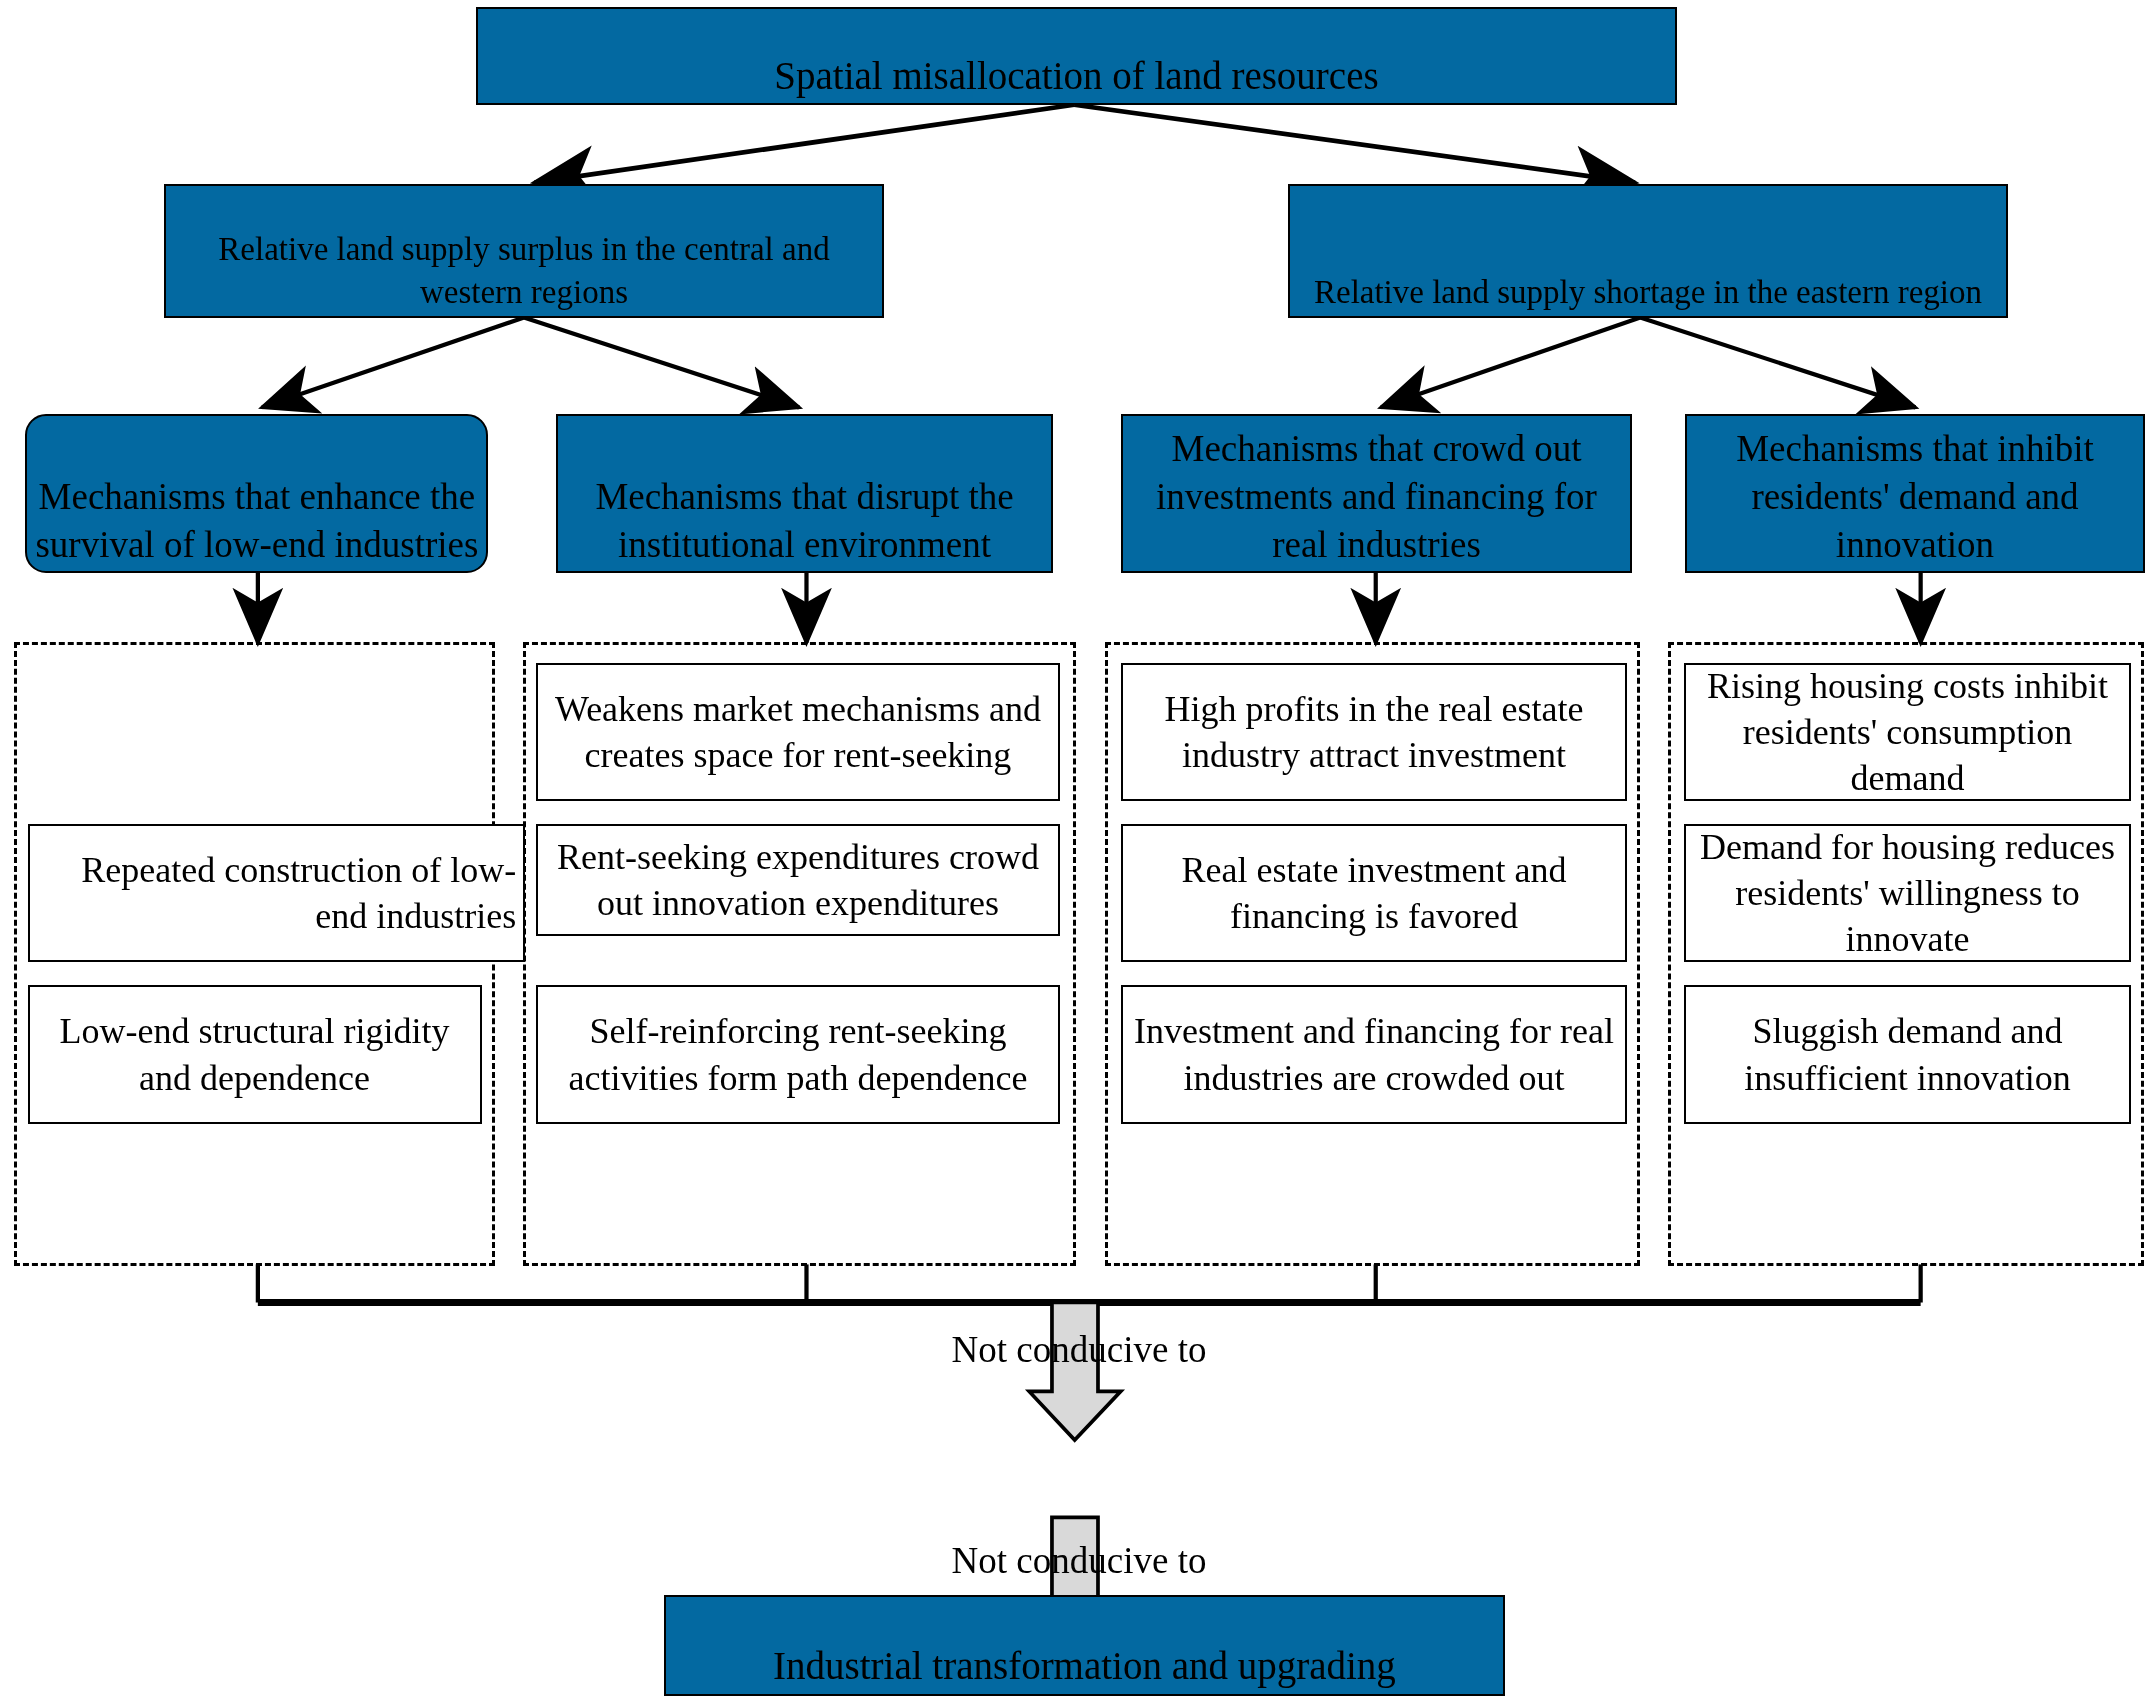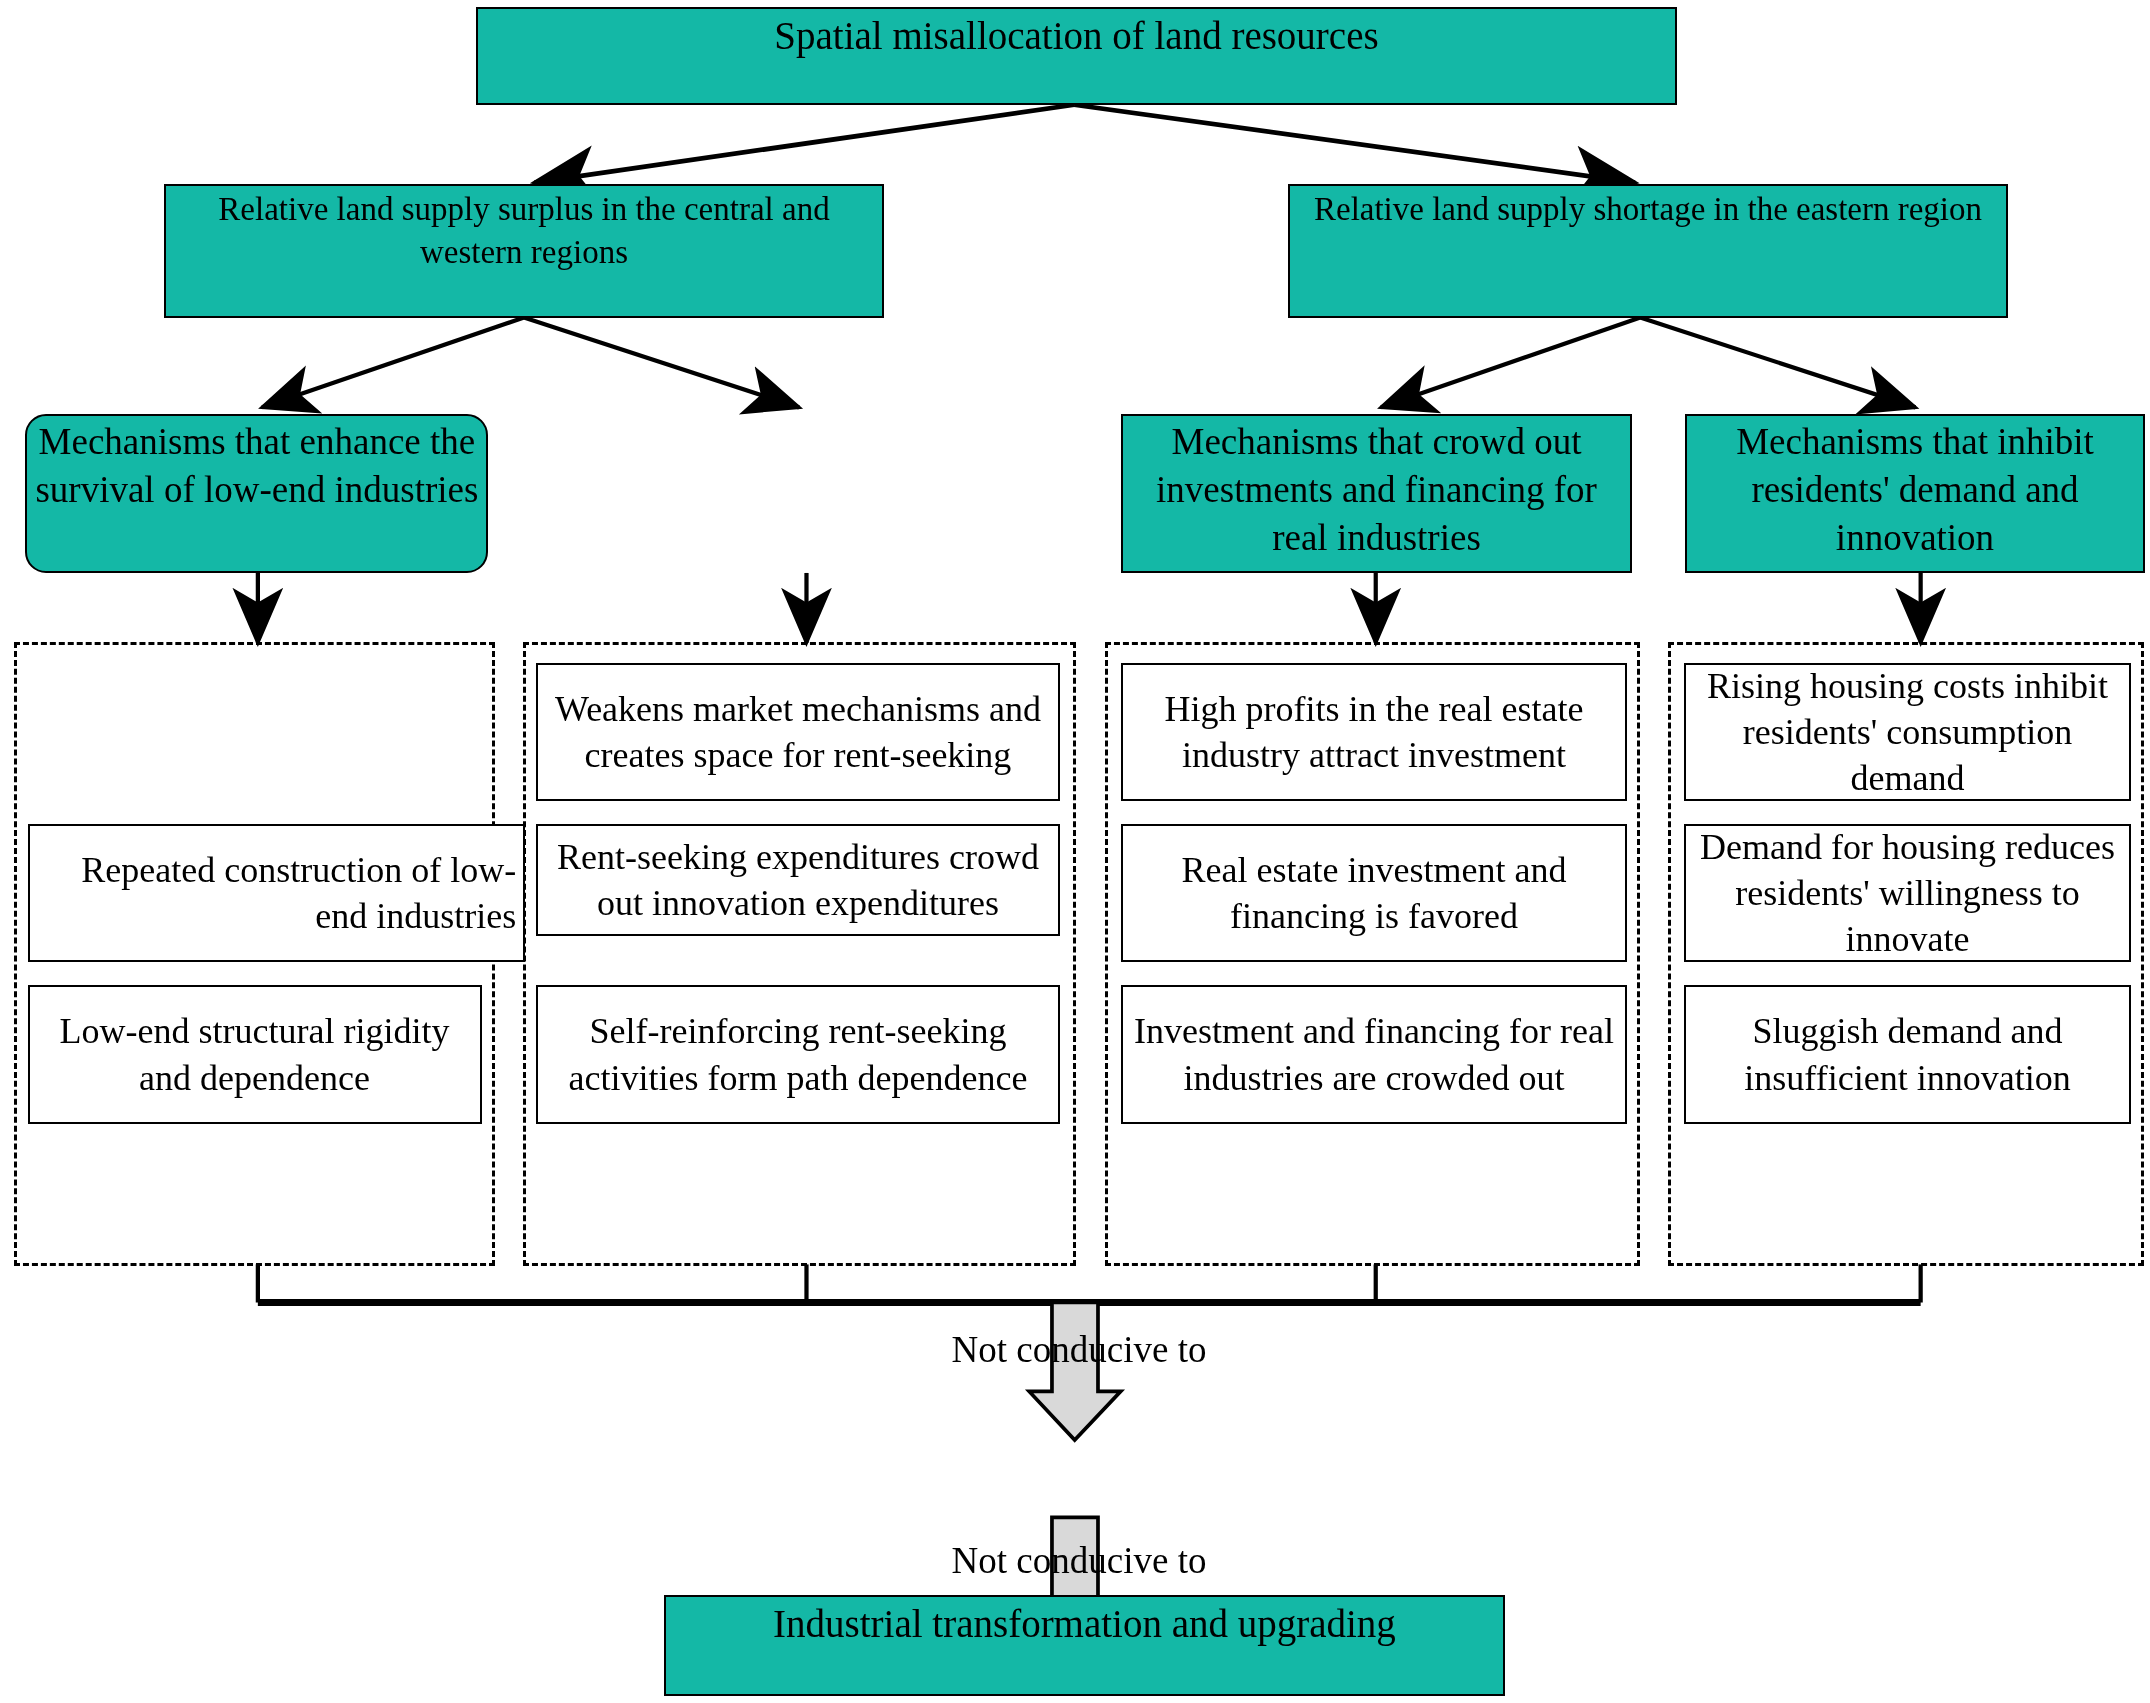--- a/index.html
+++ b/index.html
@@ -20,23 +20,23 @@
     left: 0;
     top: 0;
     width: 2151px;
     height: 1703px;
     pointer-events: none;
   }
   .node {
     position: absolute;
     box-sizing: border-box;
     border: 2.6px solid #000000;
-    background: #14b8a6;
+    background: #0369a1;
     display: flex;
-    align-items: flex-start;
+    align-items: flex-end;
     justify-content: center;
     text-align: center;
     color: #000000;
     line-height: 1.30;
     padding: 2.1px 7.4px;
   }
   .node span { display: block; width: 100%; }
   .dashbox {
     position: absolute;
     box-sizing: border-box;
@@ -143,20 +143,23 @@
   </div>
 
   <div class="node fs-l2" style="left:1288px; top:184px; width:720px; height:134px;">
     <span>Relative land supply shortage in the eastern region</span>
   </div>
 
   <div class="node fs-l3" style="left:25.4px; top:414px; width:463px; height:159px;border-radius:21px;">
     <span>Mechanisms that enhance the survival of low-end industries</span>
   </div>
 
+  <div class="node fs-l3" style="left:556px; top:414px; width:497px; height:159px;">
+    <span>Mechanisms that disrupt the institutional environment</span>
+  </div>
 
   <div class="node fs-l3" style="left:1121px; top:414px; width:511px; height:159px;">
     <span>Mechanisms that crowd out investments and financing for real industries</span>
   </div>
 
   <div class="node fs-l3" style="left:1685px; top:414px; width:460px; height:159px;">
     <span>Mechanisms that inhibit residents' demand and innovation</span>
   </div>
 
   <div class="dashbox" style="left:13.8px; top:642px; width:481px; height:624px;"></div>

